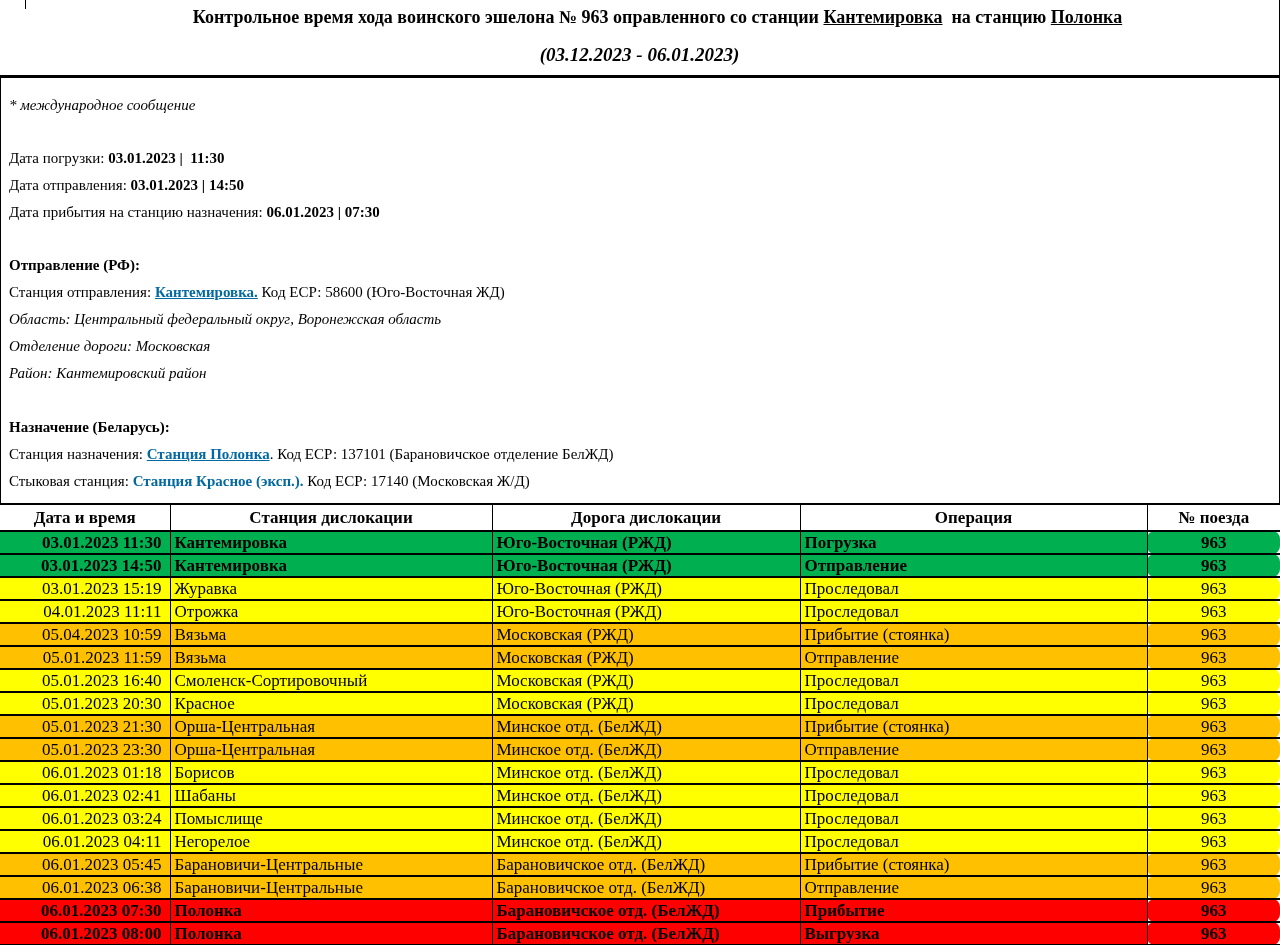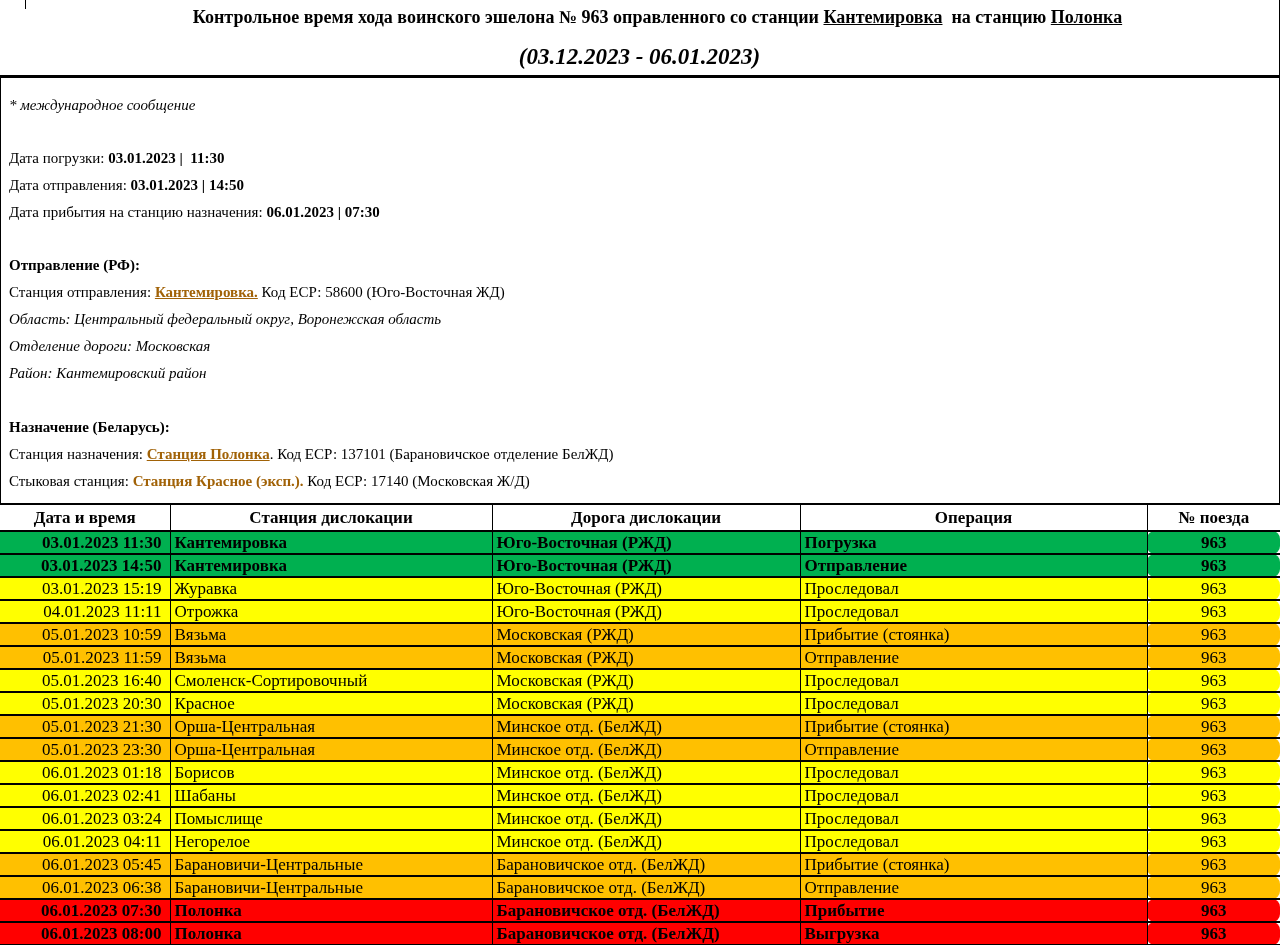--- a/index.html
+++ b/index.html
@@ -3,32 +3,32 @@
 <meta charset="utf-8">
 <style>
   html,body{margin:0;padding:0;background:#fff;}
   body{width:1280px;height:945px;overflow:hidden;font-family:"Liberation Serif","DejaVu Serif",serif;color:#000;}
 
   
   .title-block{position:relative;height:78px;border-bottom:3px solid #000;border-right:1px solid #000;box-sizing:border-box;}
   .title-tick{position:absolute;left:25px;top:0;width:1px;height:9px;background:#000;}
   .title-line1{padding-top:7px;text-align:center;font-size:18px;font-weight:bold;white-space:pre;margin-left:36px;}
   .title-line1 .u{text-decoration:underline;}
-  .title-line2{margin-top:16px;text-align:center;font-size:23px;font-weight:bold;font-style:italic;}
+  .title-line2{margin-top:16px;text-align:center;font-size:19px;font-weight:bold;font-style:italic;}
 
   
   .body-block{height:425px;box-sizing:border-box;border-left:1px solid #000;border-right:1px solid #000;padding:14px 0 0 8px;}
   .body-block p{margin:0;line-height:27px;font-size:15px;white-space:pre-wrap;}
   .note{font-style:italic;}
   .gap{margin-top:26px !important;}
   .gap2{margin-top:27px !important;}
   .value{font-weight:bold;}
   .sec-heading{font-weight:bold;}
   .italic-line{font-style:italic;}
-  .hl{color:#a16207;font-weight:bold;margin-top:32px;}
+  .hl{color:#0369a1;font-weight:bold;margin-top:32px;}
   .hl.u{text-decoration:underline;}
 
   
   table{border-collapse:collapse;width:1280px;table-layout:fixed;border-top:2px solid #000;}
   col.c1{width:170px;} col.c2{width:322px;} col.c3{width:308px;} col.c4{width:347px;} col.c5{width:133px;}
   th,td{box-sizing:border-box;border-right:1.5px solid #000;border-bottom:2px solid #000;font-size:17px;overflow:hidden;white-space:nowrap;padding:0 6px;}
   th:last-child,td:last-child{border-right:none;border-radius:8px;}
   th{height:27px;font-weight:bold;text-align:center;background:#fff;}
   td{height:23px;}
   td.dt{text-align:right;padding-right:8px;}
@@ -103,21 +103,21 @@
     <td class="tn">963</td>
   </tr>
       <tr style="background: rgb(255, 255, 0);">
     <td class="dt">04.01.2023 11:11</td>
     <td class="st">Отрожка</td>
     <td class="rd">Юго-Восточная (РЖД)</td>
     <td class="op">Проследовал</td>
     <td class="tn">963</td>
   </tr>
       <tr style="background: rgb(255, 192, 0);">
-    <td class="dt">05.01.2023 10:59</td>
+    <td class="dt">05.04.2023 10:59</td>
     <td class="st">Вязьма</td>
     <td class="rd">Московская (РЖД)</td>
     <td class="op">Прибытие (стоянка)</td>
     <td class="tn">963</td>
   </tr>
       <tr style="background: rgb(255, 192, 0);">
     <td class="dt">05.01.2023 11:59</td>
     <td class="st">Вязьма</td>
     <td class="rd">Московская (РЖД)</td>
     <td class="op">Отправление</td>

